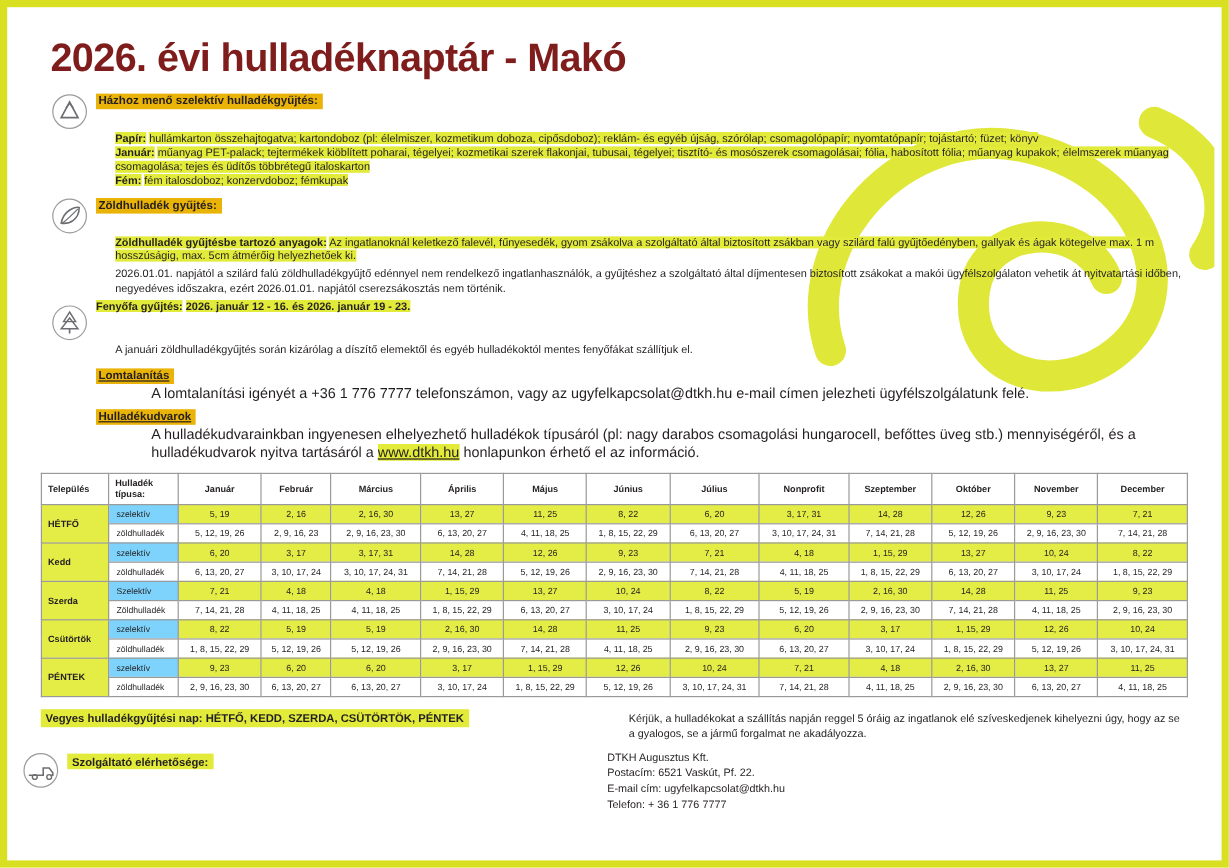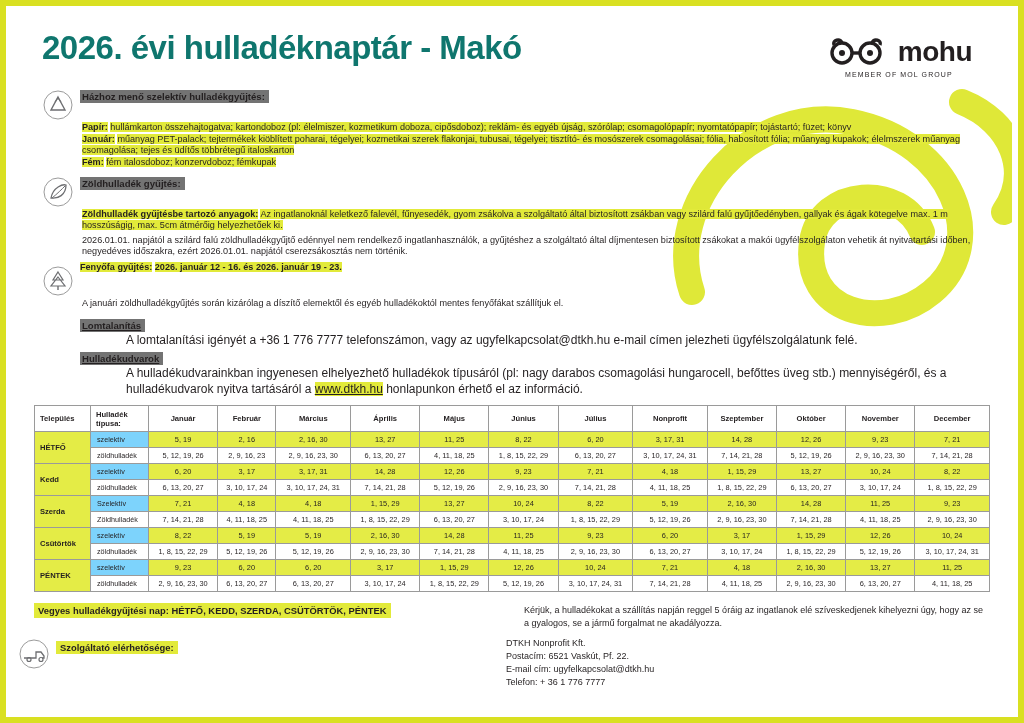--- a/index.html
+++ b/index.html
@@ -35,40 +35,40 @@
 
   .content{ position:relative; z-index:2; }
 
   
   .header{
     display:flex; align-items:flex-start; justify-content:space-between;
     padding:18px 26px 0 30px;
   }
   .title{
     font-size:33px; font-weight:bold; letter-spacing:-0.5px;
-    color:#0f766e; line-height:1.1; margin:0;
+    color:#7f1d1d; line-height:1.1; margin:0;
   }
   .logo{ display:flex; flex-direction:column; align-items:center; padding-top:6px; padding-right:14px;}
   .logo-row{ display:flex; align-items:center; gap:10px; }
   .logo-word{ font-size:28px; font-weight:bold; color:#231f20; letter-spacing:-0.5px;}
   .logo-sub{ font-size:7px; letter-spacing:1.1px; color:#231f20; margin-top:3px; }
 
   
   .sections{ padding:8px 24px 0 24px; }
   .sec{ display:flex; align-items:flex-start; margin-bottom:2px; }
   .sec-icon{
     width:44px; min-width:44px; display:flex; justify-content:center; padding-top:4px;
   }
   .sec-body{ flex:1; }
   .sec-title{
     font-size:9.6px; font-weight:bold; display:inline-block;
-    background:#737373; padding:1px 4px 1px 2px; margin-bottom:1px;
+    background:#eab308; padding:1px 4px 1px 2px; margin-bottom:1px;
   }
   .sec-title.u{ text-decoration:underline; }
-  .sub{ margin-left:46px; font-size:9.1px; line-height:1.28; }
+  .sub{ margin-left:60px; font-size:9.1px; line-height:1.28; }
   .hl{ background:#e2ea3a; }
   .lead{ font-weight:bold; }
 
   .text-block{ font-size:12px; line-height:1.3; }
 
   
   .tablewrap{ padding:6px 22px 0 22px; }
   table{ border-collapse:collapse; width:100%; font-size:7.4px; }
   th, td{ border:1px solid #9a9a9a; text-align:center; padding:3px 1px; }
   thead th{
@@ -107,37 +107,20 @@
       <g fill="none" stroke="#dfe838" stroke-width="26" stroke-linecap="round">
         <path d="M60 250 C 30 160, 120 60, 220 80 C 320 100, 360 200, 300 250 C 250 292, 170 270, 180 200 C 188 145, 270 140, 290 190"></path>
         <path d="M330 60 C 380 80, 400 130, 372 170"></path>
       </g>
     </svg>
 
     <div class="content">
 
       <div class="header">
         <h1 class="title">2026. évi hulladéknaptár - Makó</h1>
-        <div class="logo">
-          <div class="logo-row">
-            <svg width="62" height="30" viewBox="0 0 62 30">
-              <g fill="none" stroke="#231f20" stroke-width="3.4">
-                <circle cx="16" cy="16" r="10"></circle>
-                <circle cx="44" cy="16" r="10"></circle>
-                <path d="M26 16 H34"></path>
-                <path d="M8 8 C 6 3, 14 1, 16 6"></path>
-                <path d="M54 8 C 56 3, 48 1, 46 6"></path>
-              </g>
-              <circle cx="16" cy="16" r="3" fill="#231f20"></circle>
-              <circle cx="44" cy="16" r="3" fill="#231f20"></circle>
-            </svg>
-            <span class="logo-word">mohu</span>
-          </div>
-          <div class="logo-sub">MEMBER OF MOL GROUP</div>
-        </div>
       </div>
 
       <div class="sections">
 
         <div class="sec">
           <div class="sec-icon">
             <svg width="30" height="30" viewBox="0 0 30 30">
               <circle cx="15" cy="15" r="14" fill="none" stroke="#9b9b9b" stroke-width="1"></circle>
               <path d="M15 7 L22 20 H8 Z" fill="none" stroke="#6d6e71" stroke-width="1.4"></path>
               <path d="M12 12 l3 -4 3 4" fill="none" stroke="#6d6e71" stroke-width="1.2"></path>
@@ -410,21 +393,21 @@
             <path d="M7 19 h12 v-6 h5 l3 4 v2 h-2" fill="none" stroke="#6d6e71" stroke-width="1.3"></path>
             <circle cx="12" cy="20.5" r="2" fill="none" stroke="#6d6e71" stroke-width="1.2"></circle>
             <circle cx="24" cy="20.5" r="2" fill="none" stroke="#6d6e71" stroke-width="1.2"></circle>
           </svg>
         </div>
         <div style="flex:1; display:flex; gap:18px; align-items:flex-start;">
           <div style="width:430px;">
             <span class="prov-title">Szolgáltató elérhetősége:</span>
           </div>
           <div class="contact">
-            <div>DTKH Nonprofit Kft.</div>
+            <div>DTKH Augusztus Kft.</div>
             <div>Postacím: 6521 Vaskút, Pf. 22.</div>
             <div>E-mail cím: ugyfelkapcsolat@dtkh.hu</div>
             <div>Telefon: + 36 1 776 7777</div>
           </div>
         </div>
       </div>
 
     </div>
   </div>
 </div>

